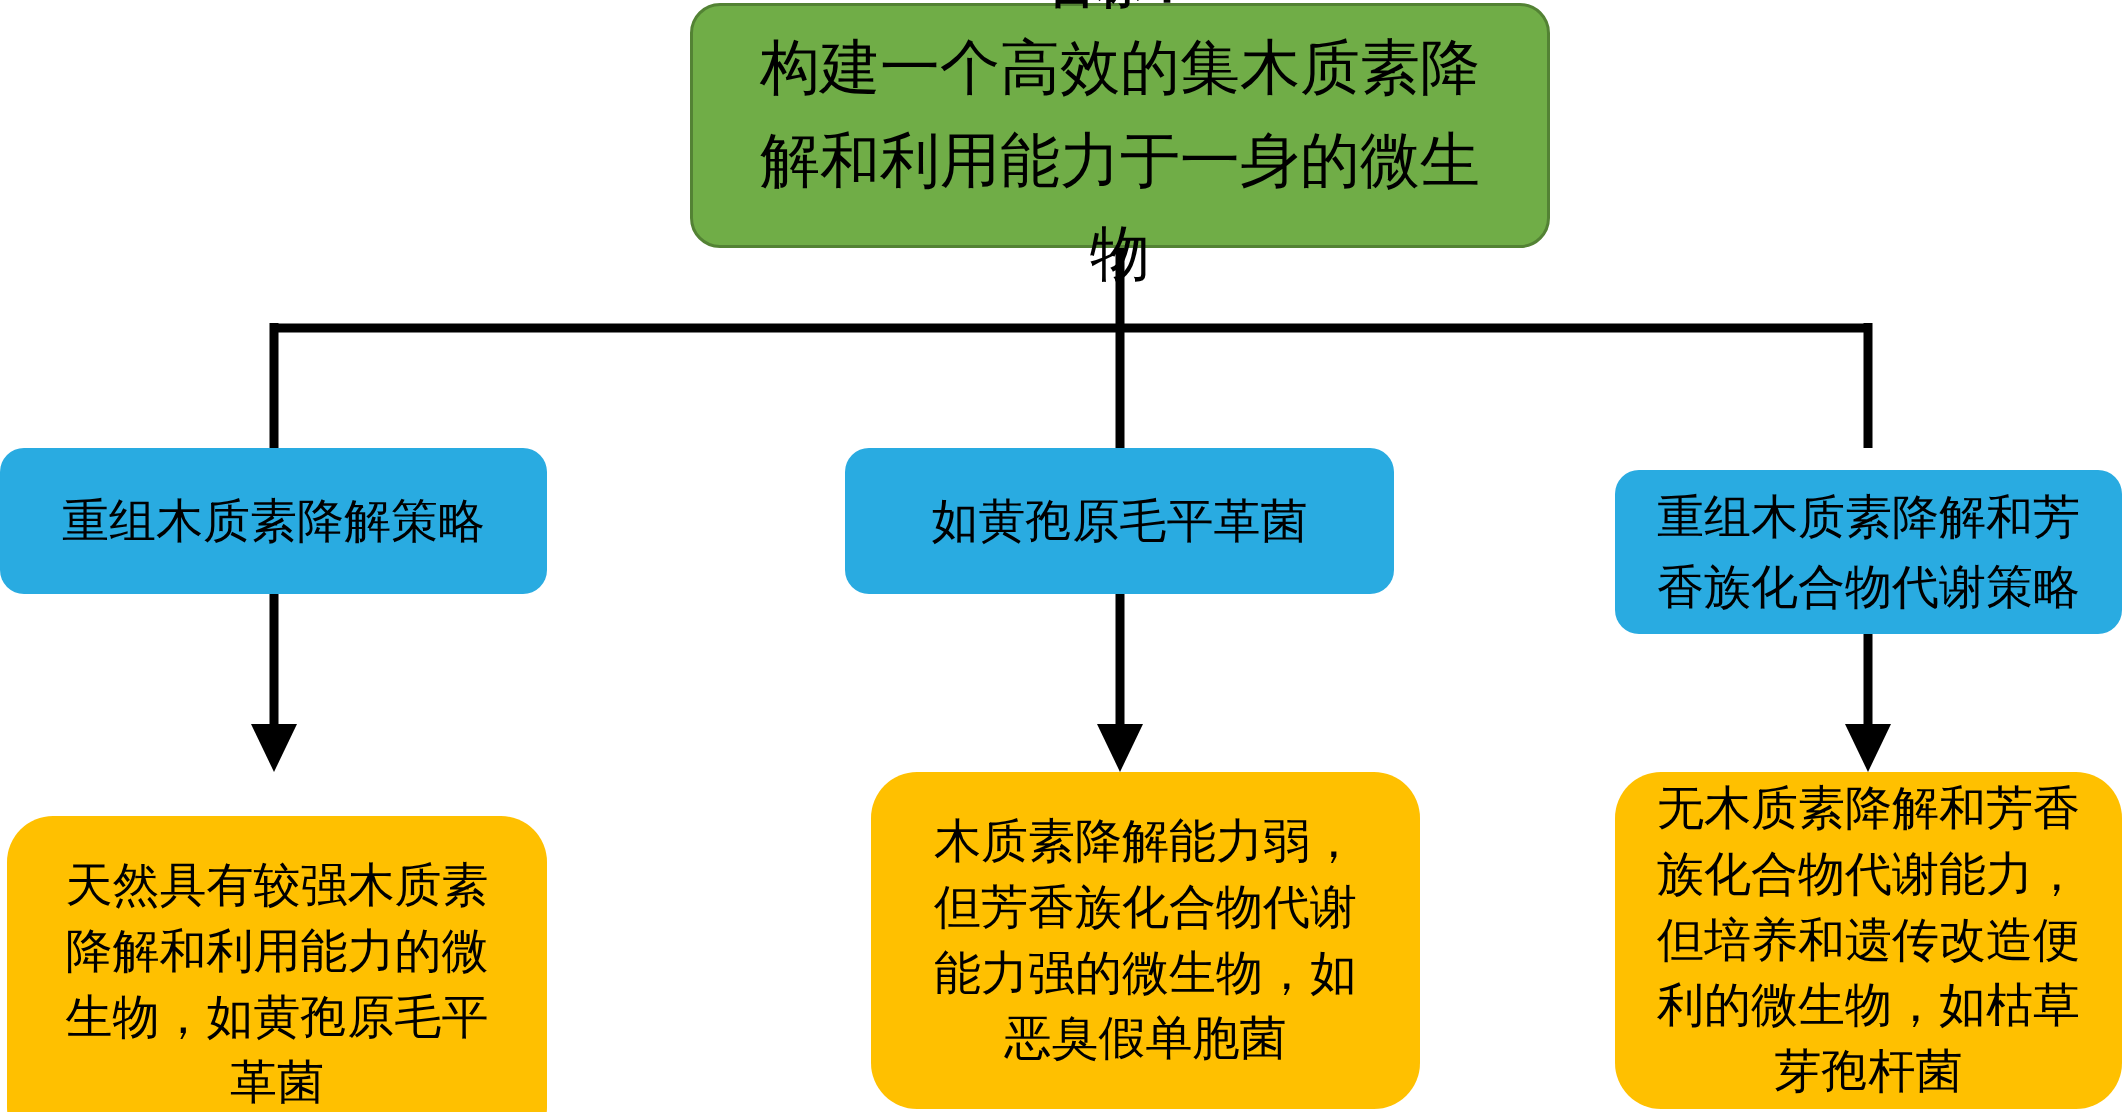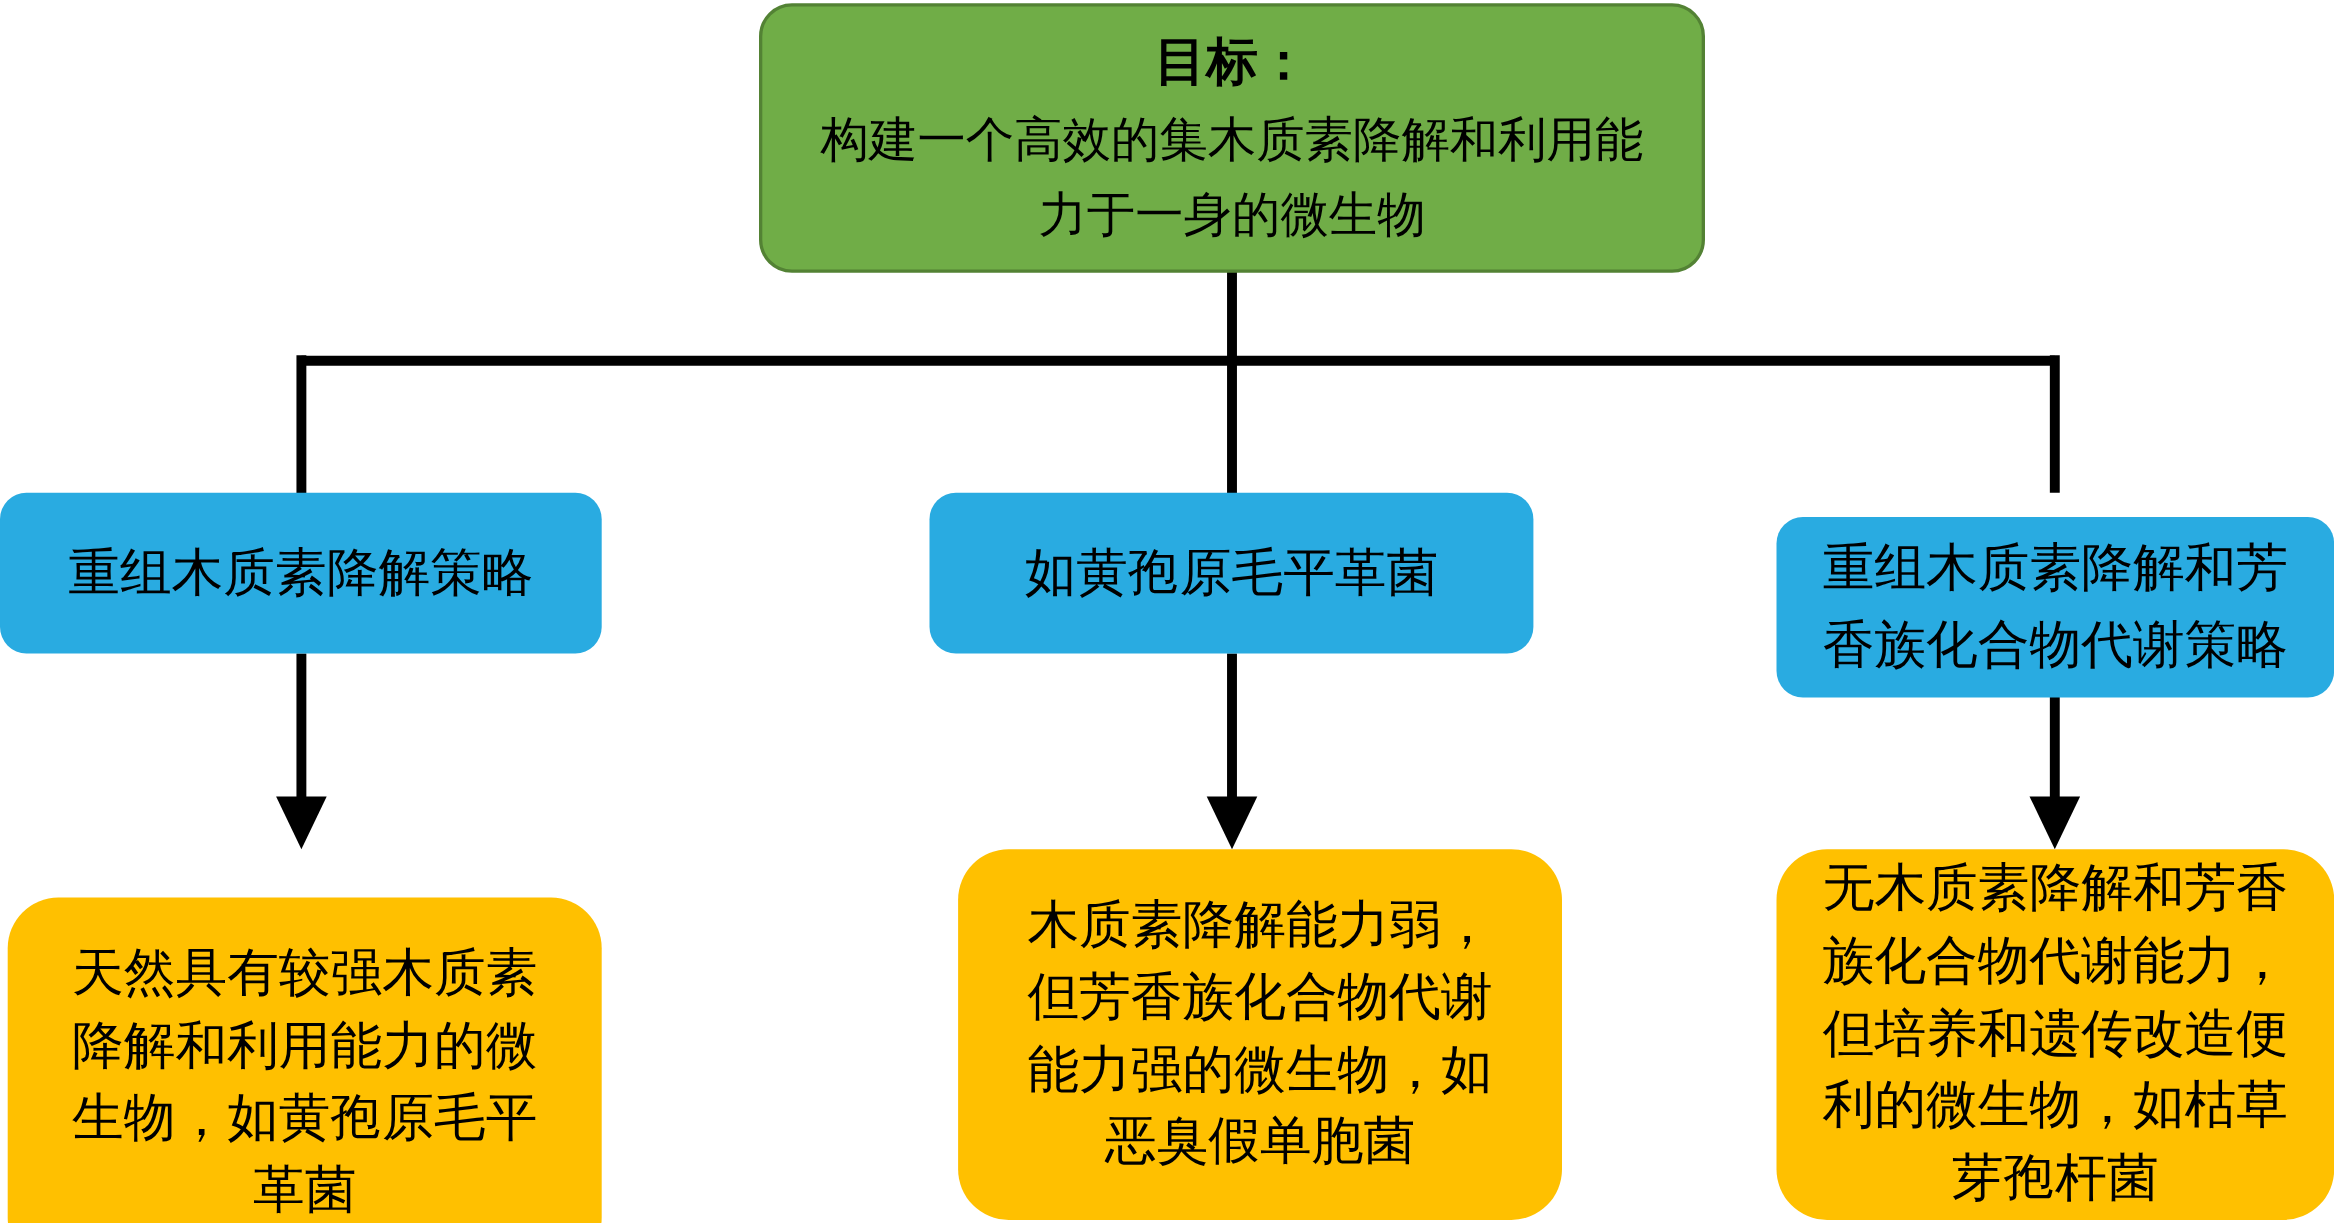--- a/index.html
+++ b/index.html
@@ -37,21 +37,21 @@
     border: 3px solid #538234;
     border-radius: 30px;
     padding: 6px 40px;
   }
   .root-title {
     font-weight: bold;
     font-size: 47px;
     line-height: 1.55;
   }
   .root-body {
-    font-size: 44px;
+    font-size: 60px;
     line-height: 1.55;
   }
   .strat {
     background: #29ABE1;
     border-radius: 24px;
     font-size: 47px;
     line-height: 1.5;
     padding: 0 30px;
   }
   .strat-0 { left: 0px;    top: 448px; width: 547px; height: 146px; }

